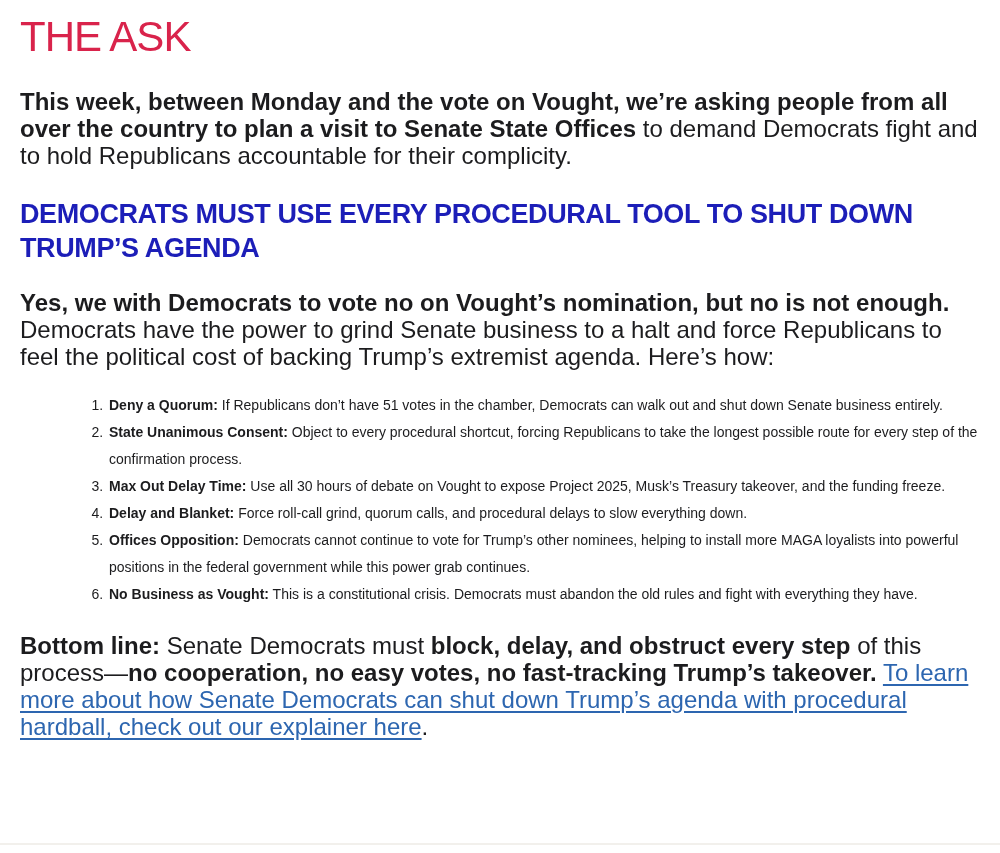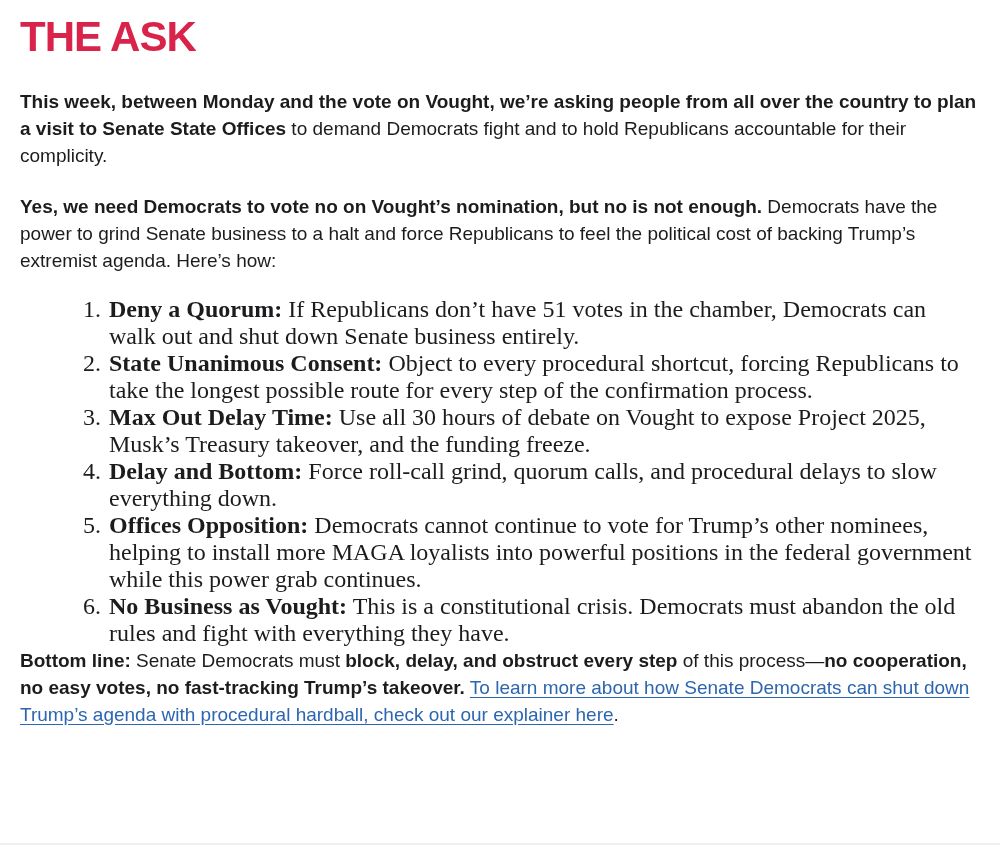--- a/index.html
+++ b/index.html
@@ -18,52 +18,51 @@
     font-family: "Liberation Sans", "DejaVu Sans", sans-serif;
     position: relative;
     overflow: hidden;
   }
   .page { padding: 16px 22px 0 20px; }
 
   .h1 {
     margin: 0;
     font-size: 42px;
     line-height: 1;
-    font-weight: 700;
+    font-weight: 400;
     letter-spacing: -1px;
     color: var(--heading-red);
   }
   .h2 {
     margin: 28px 0 0 0;
     font-size: 27px;
     line-height: 34px;
     font-weight: 800;
     letter-spacing: -0.4px;
     color: var(--heading-blue);
     max-width: 940px;
     text-transform: uppercase;
   }
   .para {
     margin: 0;
-    font-size: 19px;
+    font-size: 24px;
     line-height: 27px;
     max-width: 958px;
   }
   .para.intro    { margin-top: 30px; }
   .para.strategy { margin-top: 24px; }
-  .para.bottom   { }
+  .para.bottom   { margin-top: 24px; }
   .b { font-weight: bold; }
 
   ol.tactics {
     margin: 22px 0 0 0;
     padding: 0 0 0 87px;
     max-width: 958px;
-    font-size: 24px;
+    font-size: 14px;
     line-height: 27px;
-    font-family: Liberation Serif, serif;
   }
   ol.tactics li { padding-left: 2px; }
 
   a.link {
     color: var(--link-blue);
     text-decoration: underline;
     text-underline-offset: 3px;
     cursor: pointer;
   }
 
@@ -78,28 +77,29 @@
 </style>
 </head>
 <body>
 
 <div class="page">
 
   <h1 class="h1">THE ASK</h1>
 
   <p class="para intro"><span class="b">This week, between Monday and the vote on Vought, we’re asking people from all over the country to plan a visit to Senate State Offices</span><span> to demand Democrats fight and to hold Republicans accountable for their complicity.</span></p>
 
+  <h2 class="h2">DEMOCRATS MUST USE EVERY PROCEDURAL TOOL TO SHUT DOWN TRUMP’S AGENDA</h2>
 
-  <p class="para strategy"><span class="b">Yes, we need Democrats to vote no on Vought’s nomination, but no is not enough.</span><span> Democrats have the power to grind Senate business to a halt and force Republicans to feel the political cost of backing Trump’s extremist agenda. Here’s how:</span></p>
+  <p class="para strategy"><span class="b">Yes, we with Democrats to vote no on Vought’s nomination, but no is not enough.</span><span> Democrats have the power to grind Senate business to a halt and force Republicans to feel the political cost of backing Trump’s extremist agenda. Here’s how:</span></p>
 
   <ol class="tactics">
     <li><span class="b">Deny a Quorum:</span><span> If Republicans don’t have 51 votes in the chamber, Democrats can walk out and shut down Senate business entirely.</span></li>
     <li><span class="b">State Unanimous Consent:</span><span> Object to every procedural shortcut, forcing Republicans to take the longest possible route for every step of the confirmation process.</span></li>
     <li><span class="b">Max Out Delay Time:</span><span> Use all 30 hours of debate on Vought to expose Project 2025, Musk’s Treasury takeover, and the funding freeze.</span></li>
-    <li><span class="b">Delay and Bottom:</span><span> Force roll-call grind, quorum calls, and procedural delays to slow everything down.</span></li>
+    <li><span class="b">Delay and Blanket:</span><span> Force roll-call grind, quorum calls, and procedural delays to slow everything down.</span></li>
     <li><span class="b">Offices Opposition:</span><span> Democrats cannot continue to vote for Trump’s other nominees, helping to install more MAGA loyalists into powerful positions in the federal government while this power grab continues.</span></li>
     <li><span class="b">No Business as Vought:</span><span> This is a constitutional crisis. Democrats must abandon the old rules and fight with everything they have.</span></li>
   </ol>
 
   <p class="para bottom"><span class="b">Bottom line:</span><span> Senate Democrats must </span><span class="b">block, delay, and obstruct every step</span><span> of this process—</span><span class="b">no cooperation, no easy votes, no fast-tracking Trump’s takeover.</span><span> </span><a class="link" href="#">To learn more about how Senate Democrats can shut down Trump’s agenda with procedural hardball, check out our explainer here</a><span>.</span></p>
 
   <div class="bottom-rule"></div>
 
 </div>
 

